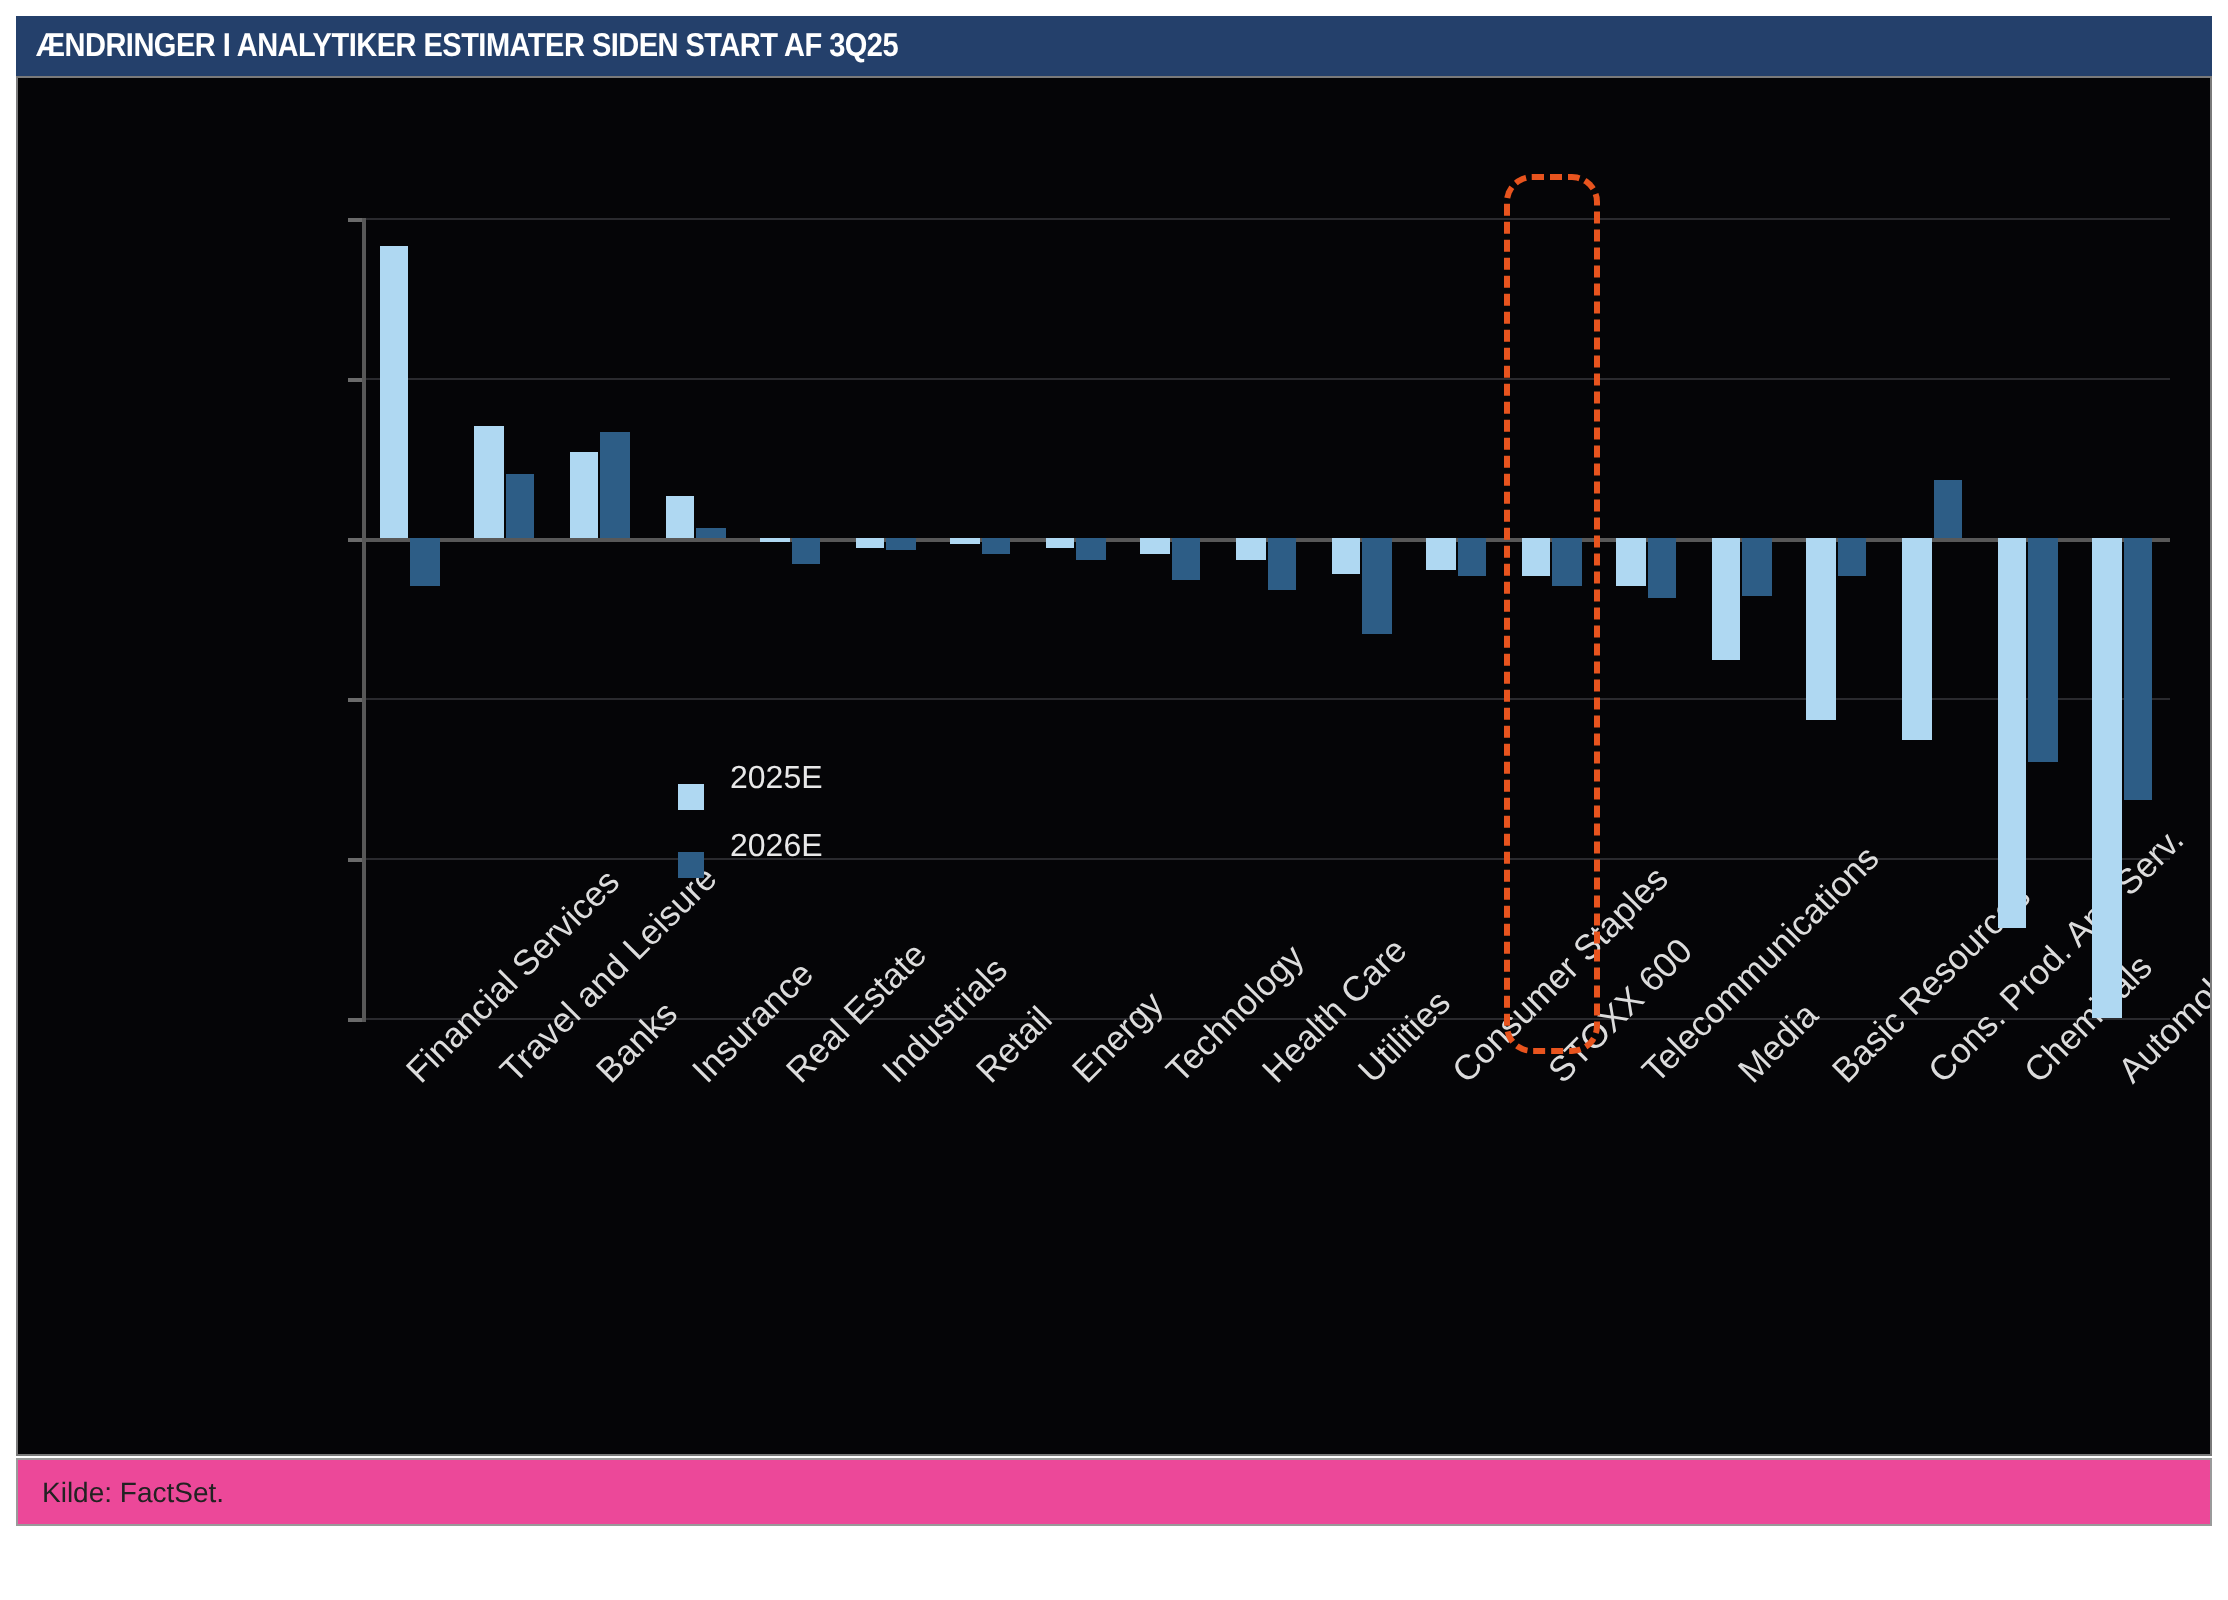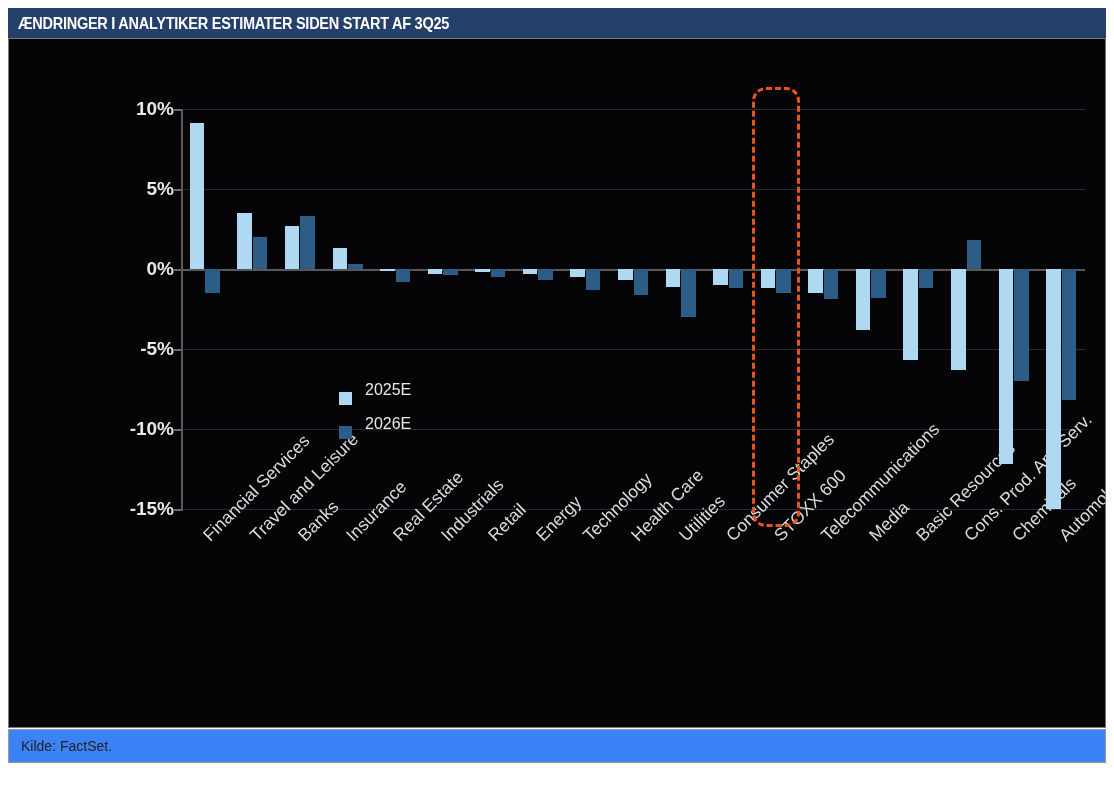--- a/index.html
+++ b/index.html
@@ -43,44 +43,36 @@
   .lglab{position:absolute;left:26px;top:0;color:#e8e8e8;font-size:16px;white-space:nowrap;}
 
   
   .annot{position:absolute;color:#E02020;font-size:27px;white-space:nowrap;}
 
   
   .xlab{position:absolute;color:#dcdcdc;font-size:17.5px;white-space:nowrap;
       transform-origin:left top;transform:rotate(-45deg);text-align:left;}
 
   
-  .footer{position:absolute;left:8px;top:729px;width:1098px;height:34px;background:#3b82f6;
+  .footer{position:absolute;left:8px;top:729px;width:1098px;height:34px;background:#ec4899;
       border:1px solid #9a9a9a;box-sizing:border-box;}
   .footer .src{position:absolute;left:12px;top:8px;color:#222;font-size:14px;}
 </style>
 </head>
 <body>
 
 <div class="frame">
 
   <div class="titlebar">
     <div class="ttl">ÆNDRINGER I ANALYTIKER ESTIMATER SIDEN START AF 3Q25</div>
   </div>
 
   <div class="panel">
     <div class="plot" id="plot">
 
-    <div class="ytickwrap">
-          <div class="ytick" style="top: 70px;">10%</div>
-          <div class="ytick" style="top: 150px;">5%</div>
-          <div class="ytick" style="top: 230px;">0%</div>
-          <div class="ytick" style="top: 310px;">-5%</div>
-          <div class="ytick" style="top: 390px;">-10%</div>
-          <div class="ytick" style="top: 470px;">-15%</div>
-        </div>
         <div class="gridline" style="top: 70px;"></div>
         <div class="ticknub" style="top: 70px;"></div>
         <div class="gridline" style="top: 150px;"></div>
         <div class="ticknub" style="top: 150px;"></div>
         <div class="ticknub" style="top: 230px;"></div>
         <div class="gridline" style="top: 310px;"></div>
         <div class="ticknub" style="top: 310px;"></div>
         <div class="gridline" style="top: 390px;"></div>
         <div class="ticknub" style="top: 390px;"></div>
         <div class="gridline" style="top: 470px;"></div>

